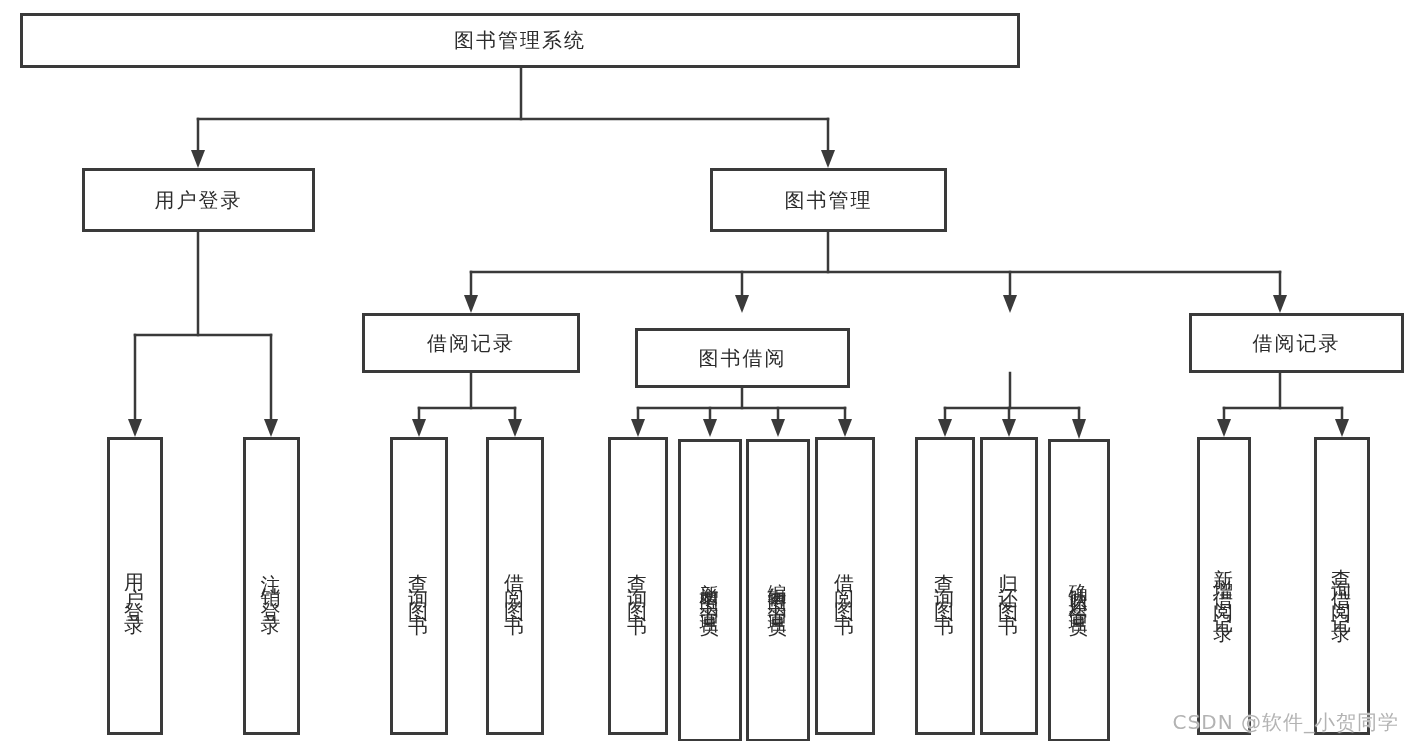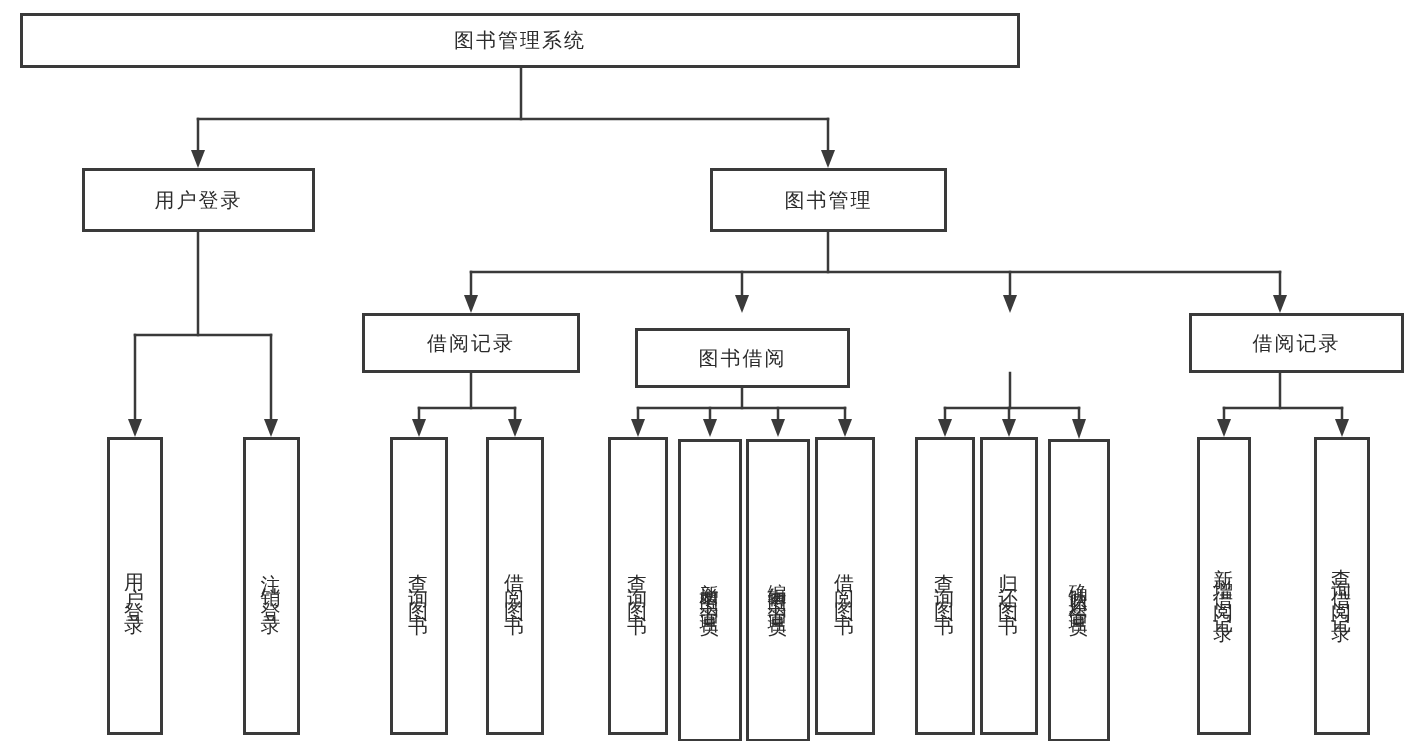--- a/index.html
+++ b/index.html
@@ -165,14 +165,15 @@
     <span>确认归还（管理员）</span>
   </div>
 
   <div class="box v sp6" style="left:1197px;top:437px;width:54px;height:298px;">
     <span>新增借阅记录</span>
   </div>
   <div class="box v sp6" style="left:1314px;top:437px;width:56px;height:298px;">
     <span>查询借阅记录</span>
   </div>
 
+  <div class="watermark">CSDN @软件_小贺同学</div>
 
 </div>
 
 </body></html>

